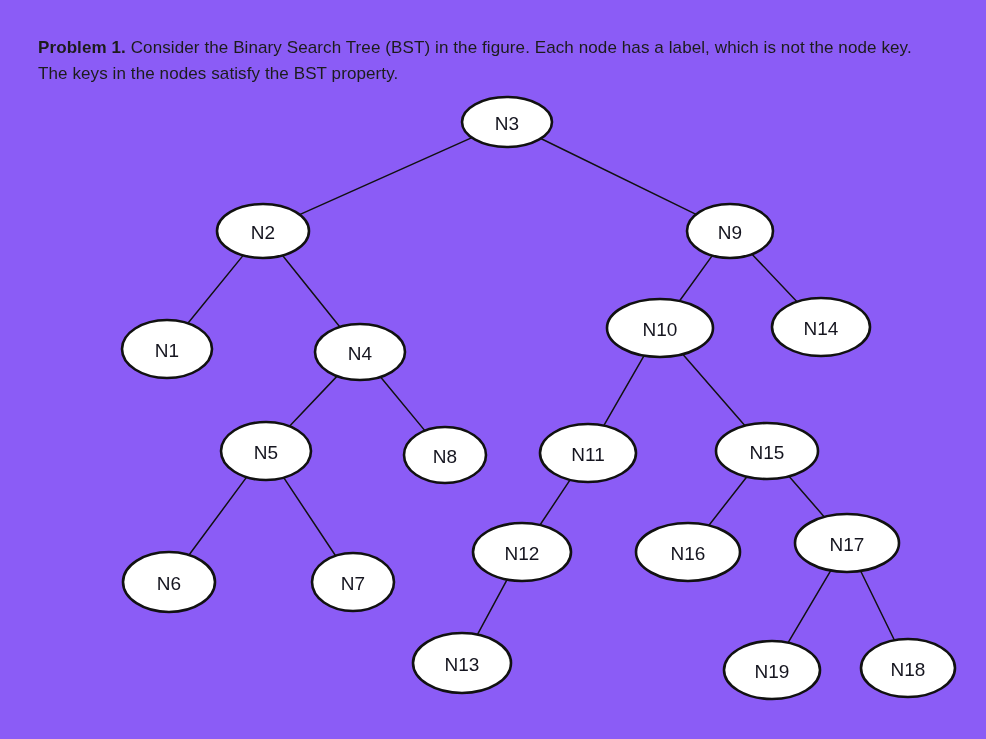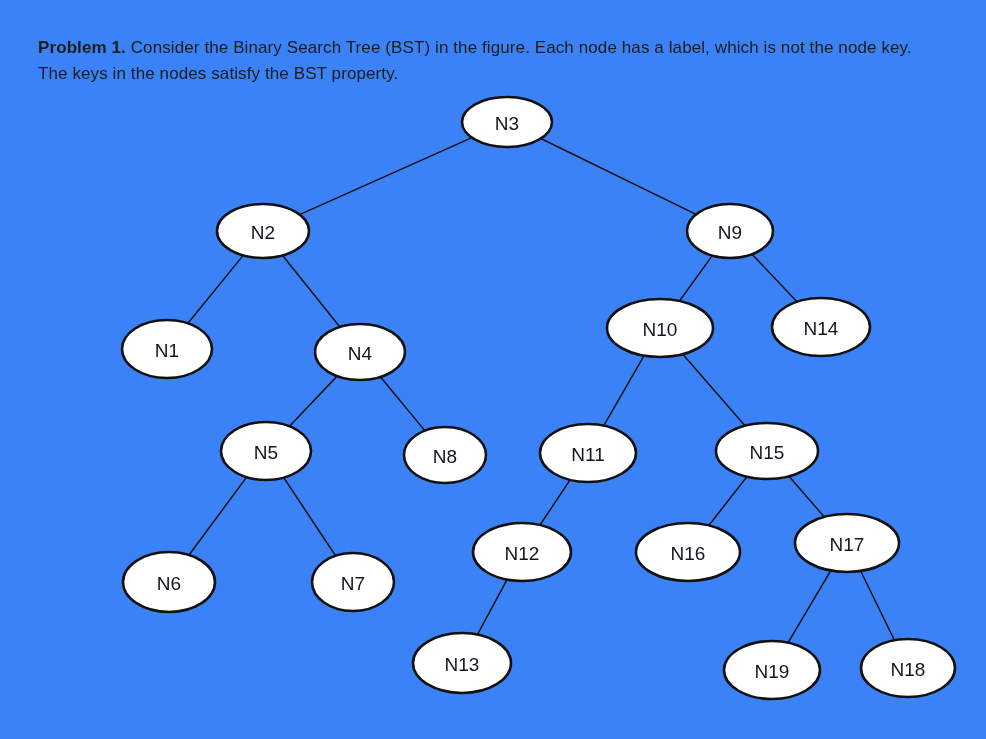--- a/index.html
+++ b/index.html
@@ -12,21 +12,21 @@
     height: 739px;
     font-family: "Liberation Sans", sans-serif;
     color: #1a1a1a;
     overflow: hidden;
     position: relative;
   }
   #page {
     position: relative;
     width: 986px;
     height: 739px;
-    background: #3b82f6;
+    background: #8b5cf6;
   }
   .problem-text {
     position: absolute;
     left: 38px;
     top: 18px;
     width: 900px;
     font-size: 17px;
     line-height: 26px;
     color: #1c1c1c;
     font-family: "Liberation Sans", sans-serif;

